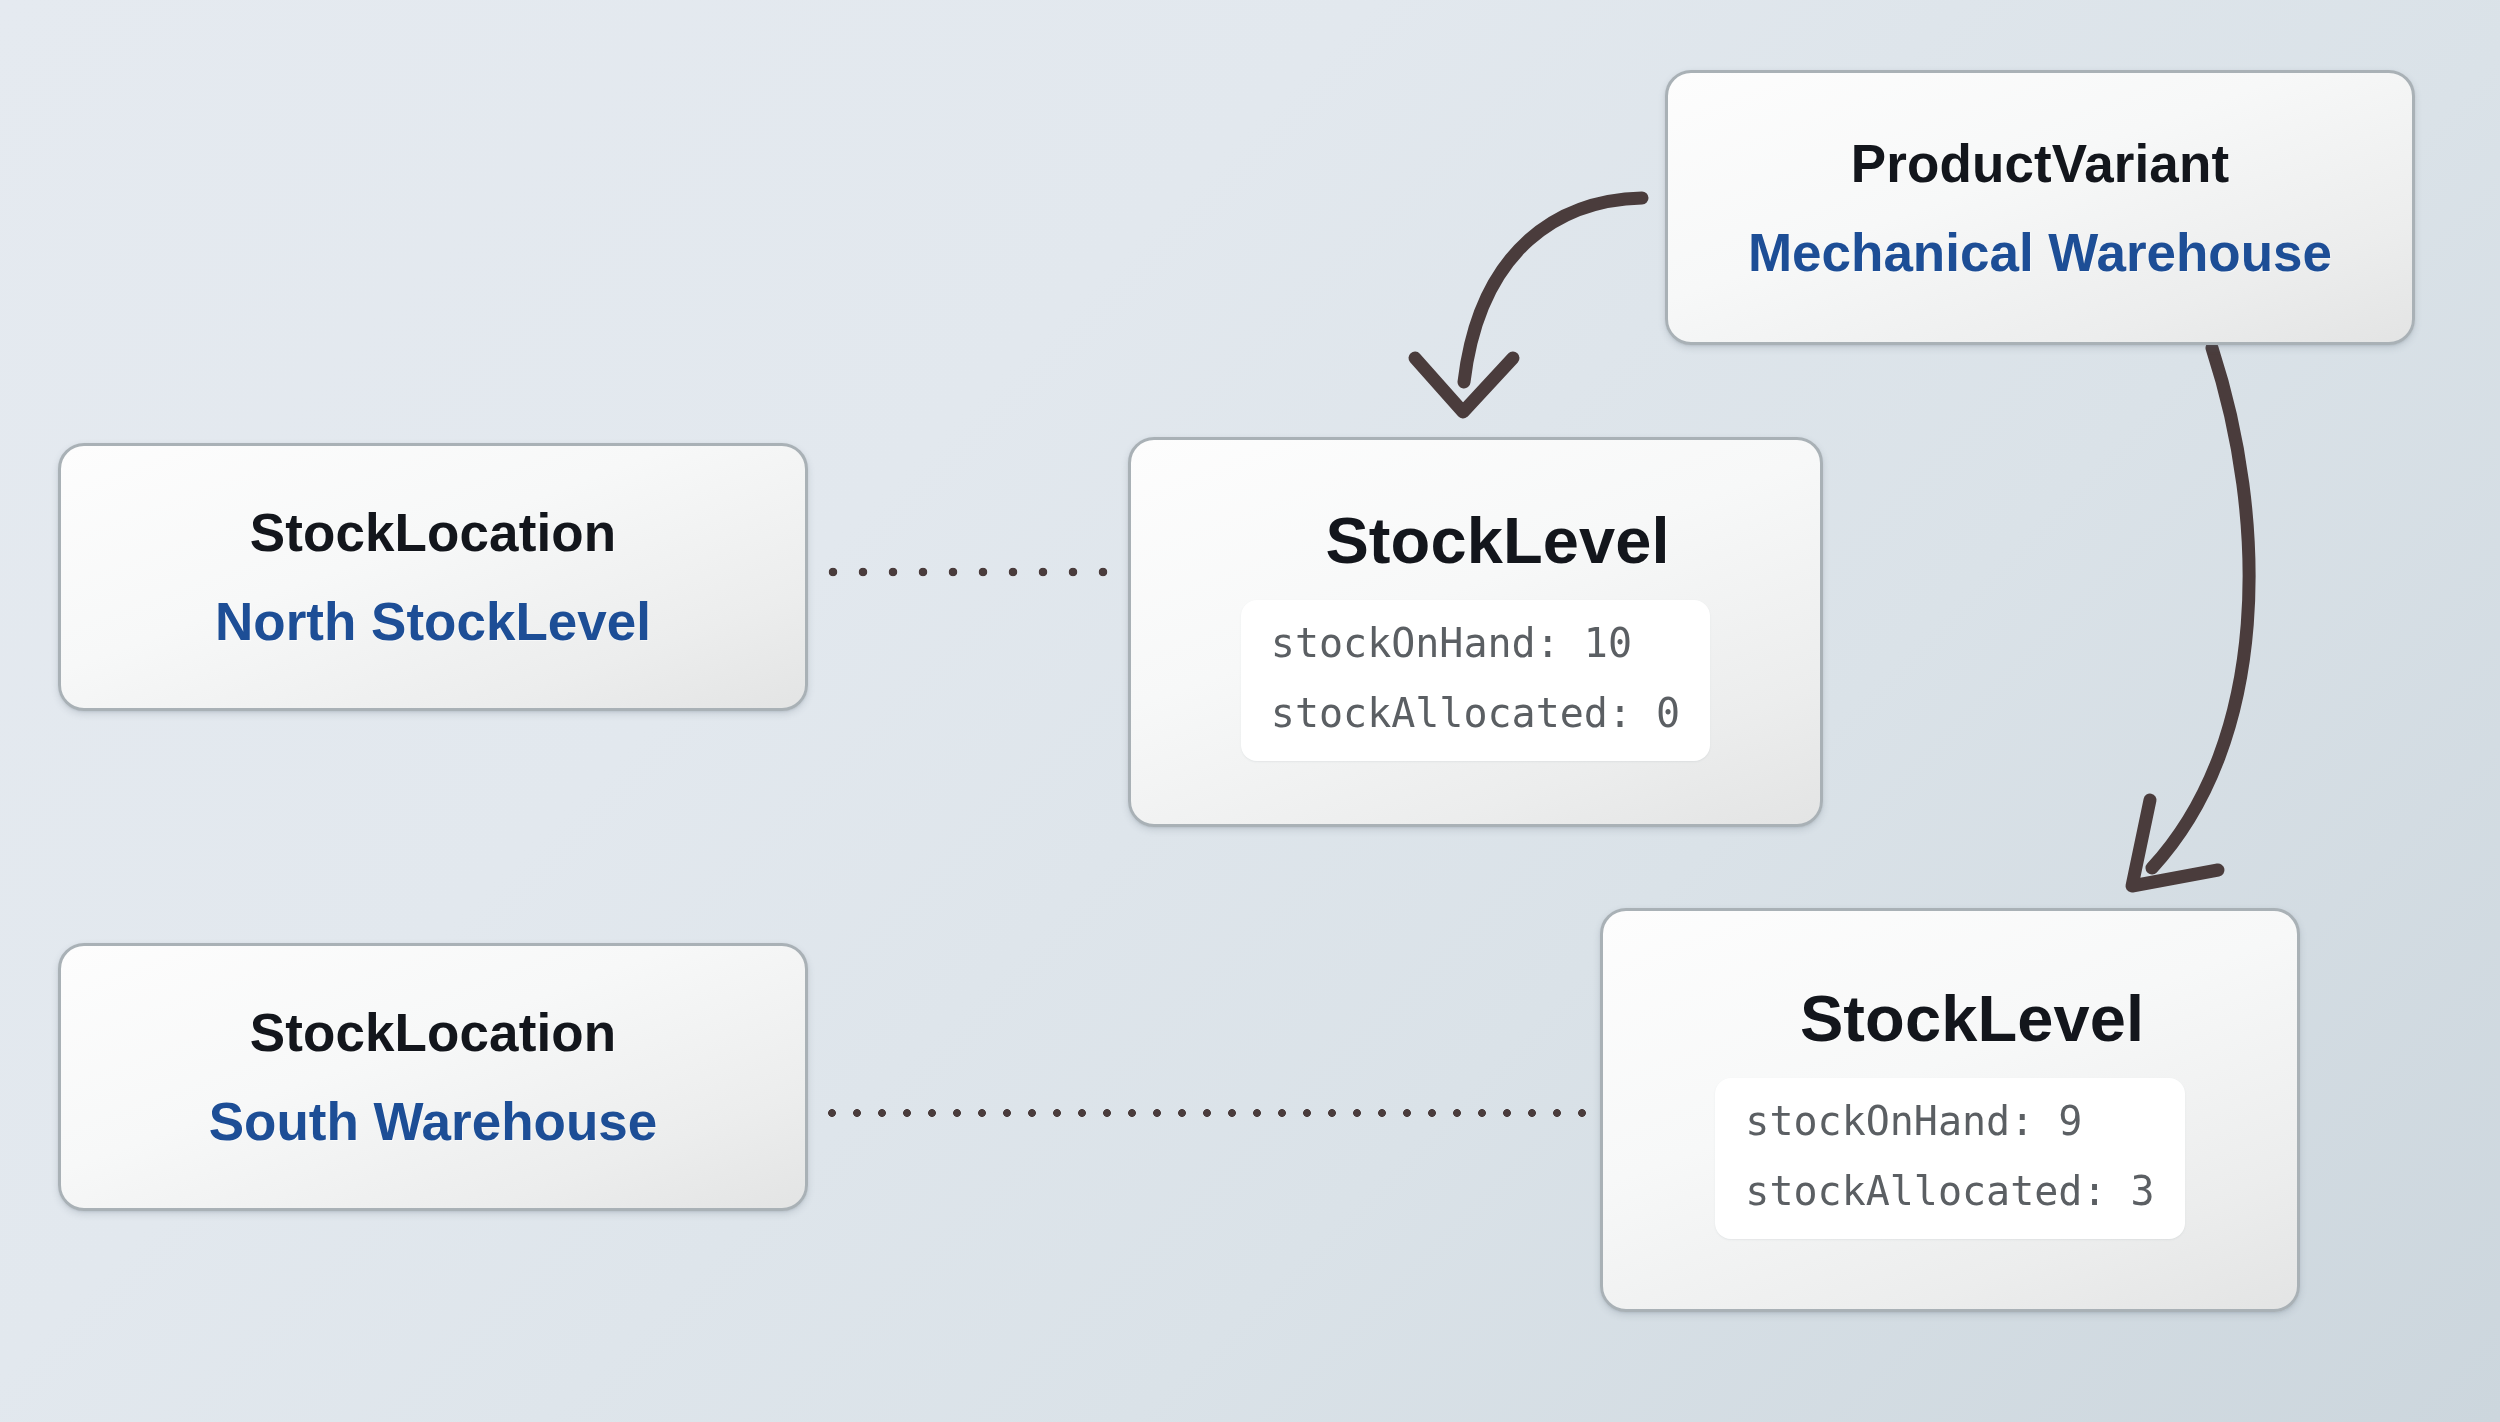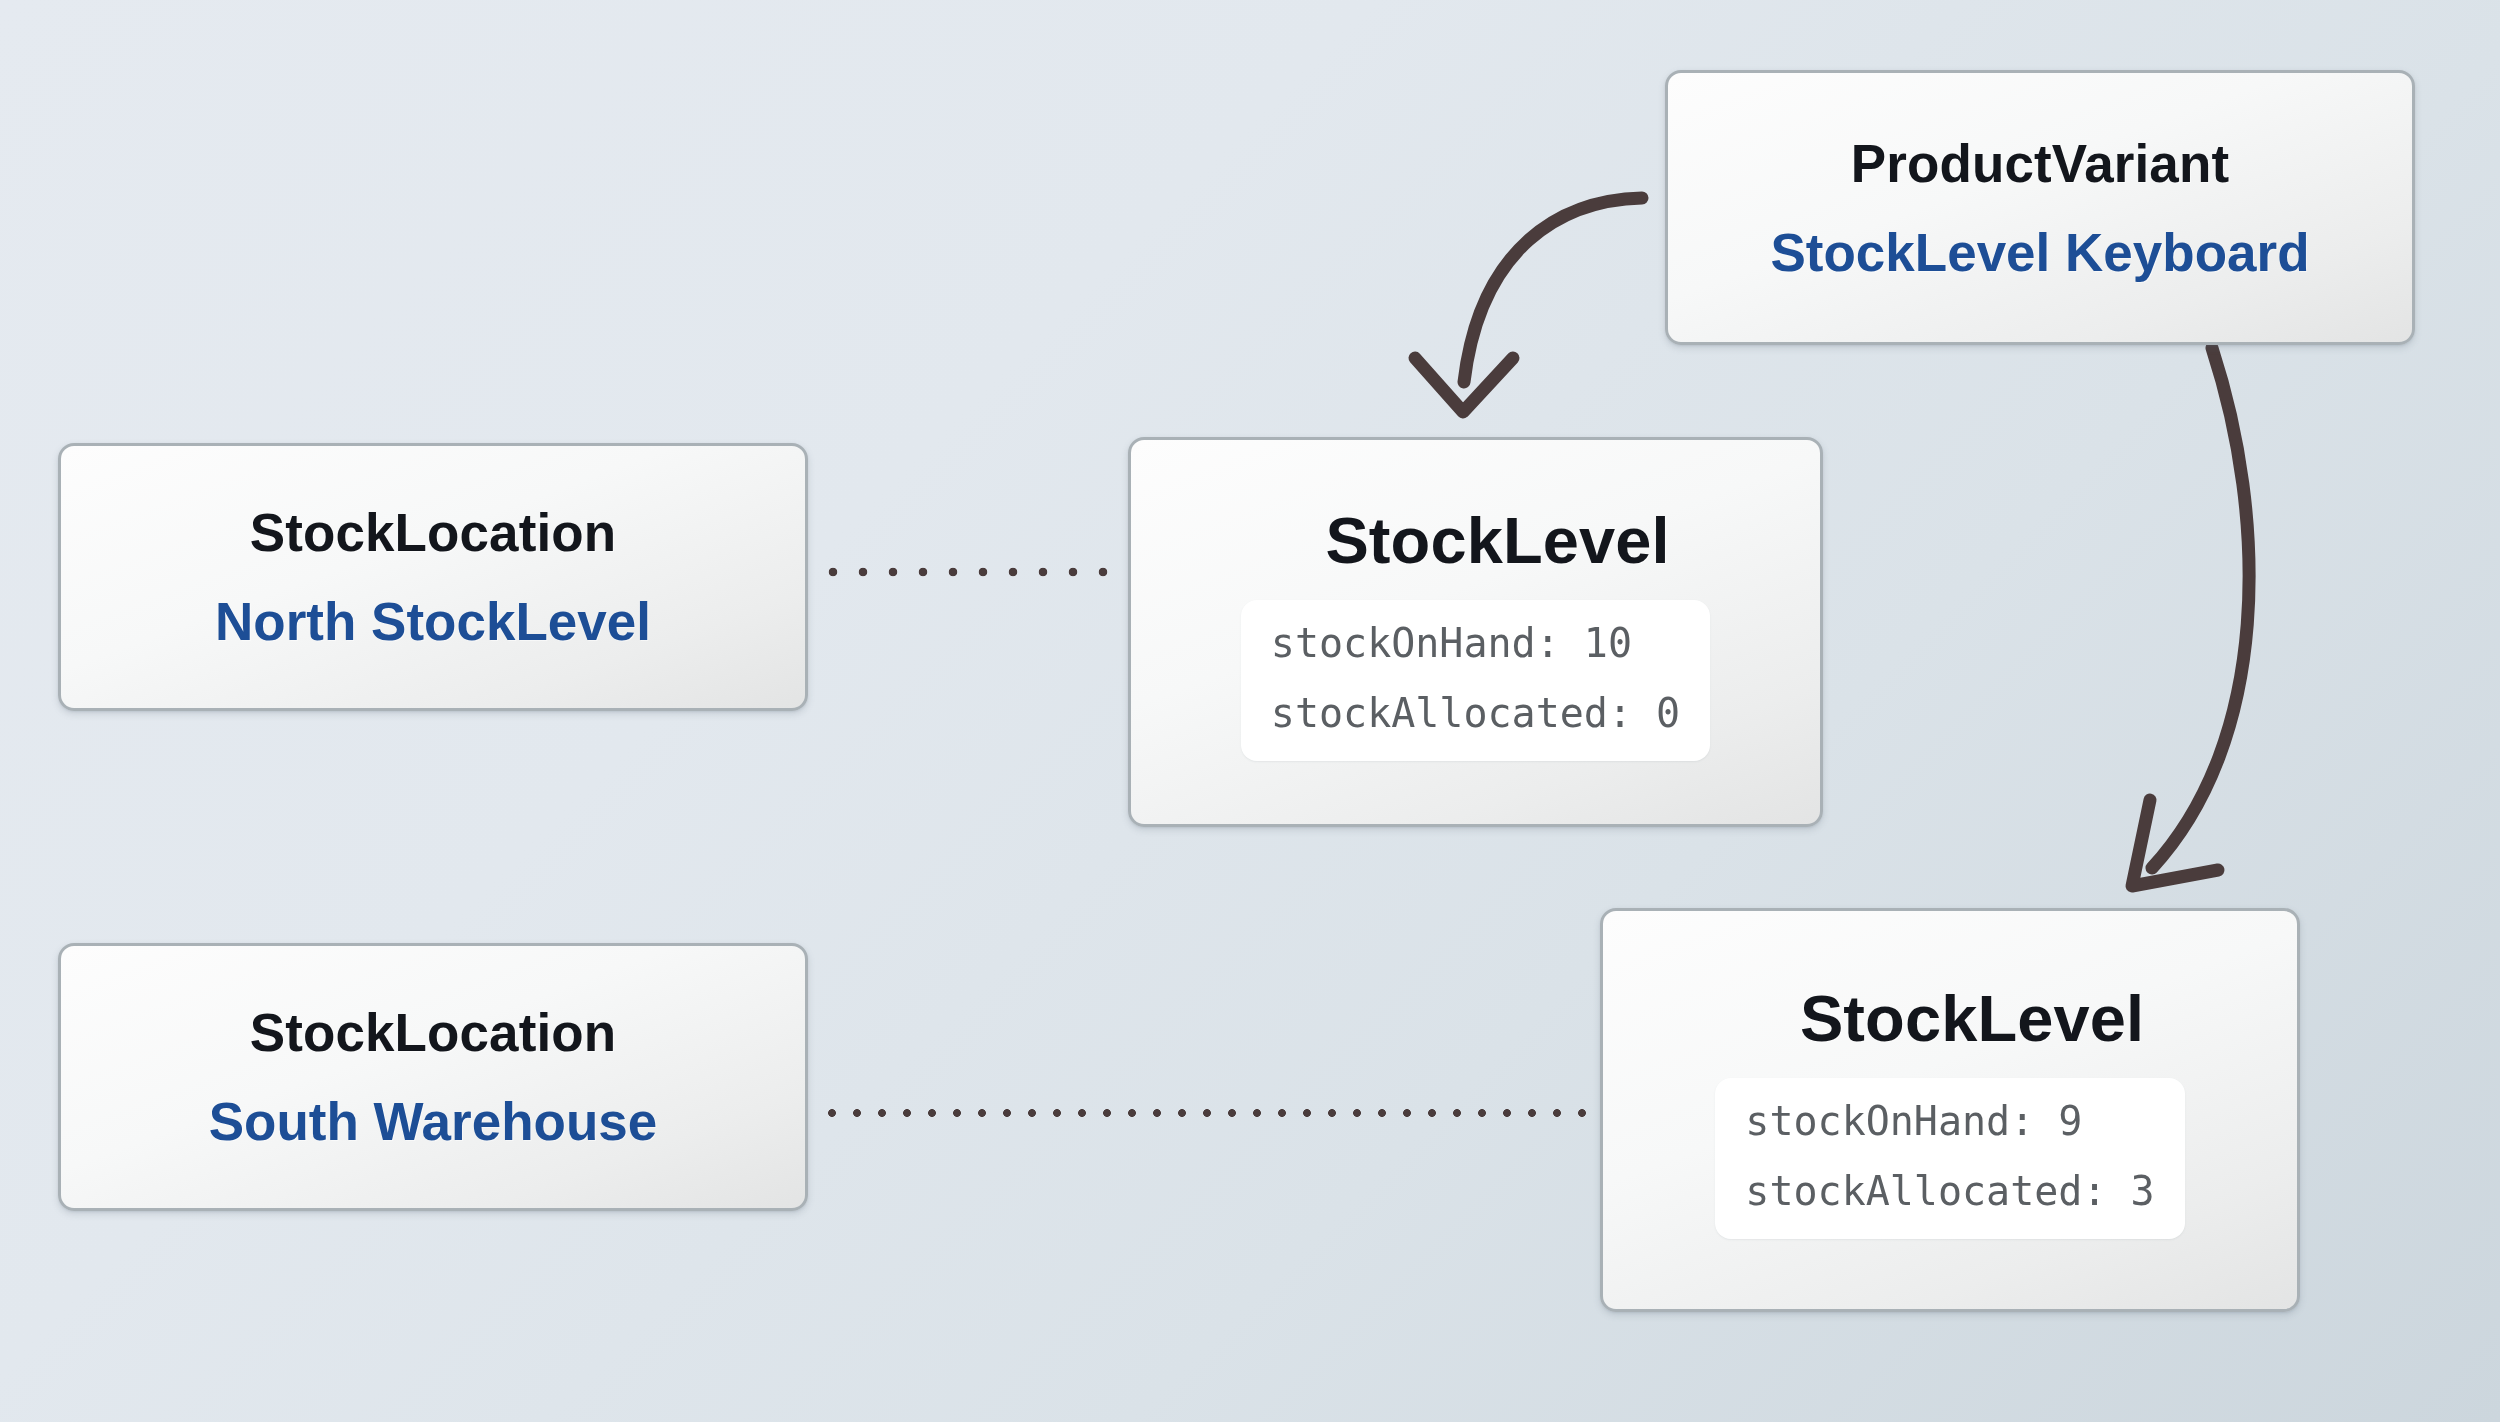--- a/index.html
+++ b/index.html
@@ -17,21 +17,21 @@
     position: relative;
     width: 2500px;
     height: 1422px;
   }
 
   
   .node {
     position: absolute;
     box-sizing: border-box;
     border: 3px solid #a9b1b6;
-    border-radius: 16px;
+    border-radius: 26px;
     background: linear-gradient(160deg, #fdfdfd 0%, #f7f8f8 42%, #eceded 78%, #e3e4e4 100%);
     box-shadow: 0 3px 7px rgba(90,105,120,0.20), 0 1px 2px rgba(90,105,120,0.13);
     display: flex;
     flex-direction: column;
     align-items: center;
     justify-content: center;
   }
   .node-title {
     font-weight: bold;
     color: #13161c;
@@ -115,21 +115,21 @@
       <path d="M 2212 348 C 2268 520 2270 740 2152 868" fill="none" stroke="#4a3c3c" stroke-width="13" stroke-linecap="round"></path>
       <path d="M 2150 800 L 2132 886 L 2218 870" fill="none" stroke="#4a3c3c" stroke-width="13" stroke-linecap="round" stroke-linejoin="round"></path>
     </g>
   </svg>
 
   <div class="dotted-link" id="link-north"></div>
   <div class="dotted-link" id="link-south"></div>
 
   <div class="node entity" id="node-product-variant">
     <div class="node-title">ProductVariant</div>
-    <div class="node-subtitle">StockLevel Keyboard</div>
+    <div class="node-subtitle">Mechanical Warehouse</div>
   </div>
 
   <div class="node level" id="node-stock-level-1">
     <div class="node-title">StockLevel</div>
     <div class="fields">
       <div class="field-line">stockOnHand: 10</div>
       <div class="field-line">stockAllocated: 0</div>
     </div>
   </div>
 

